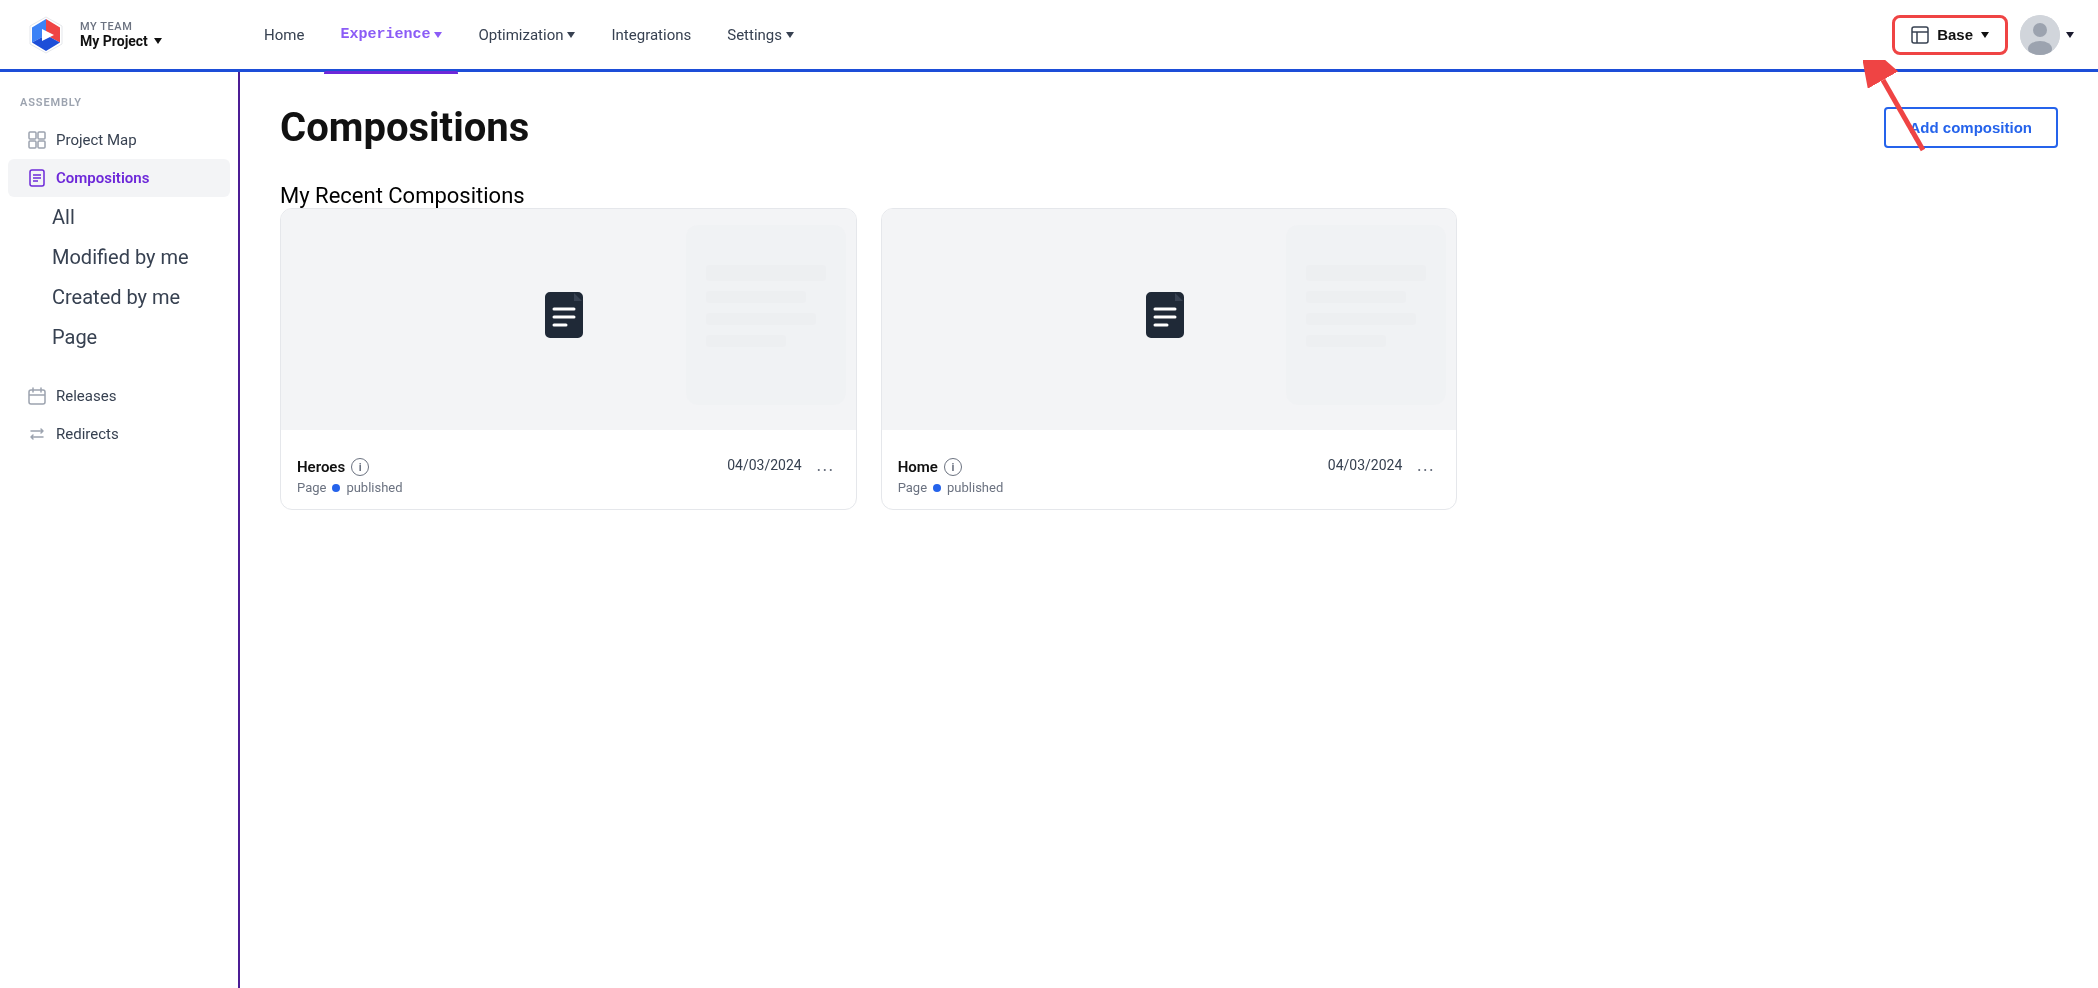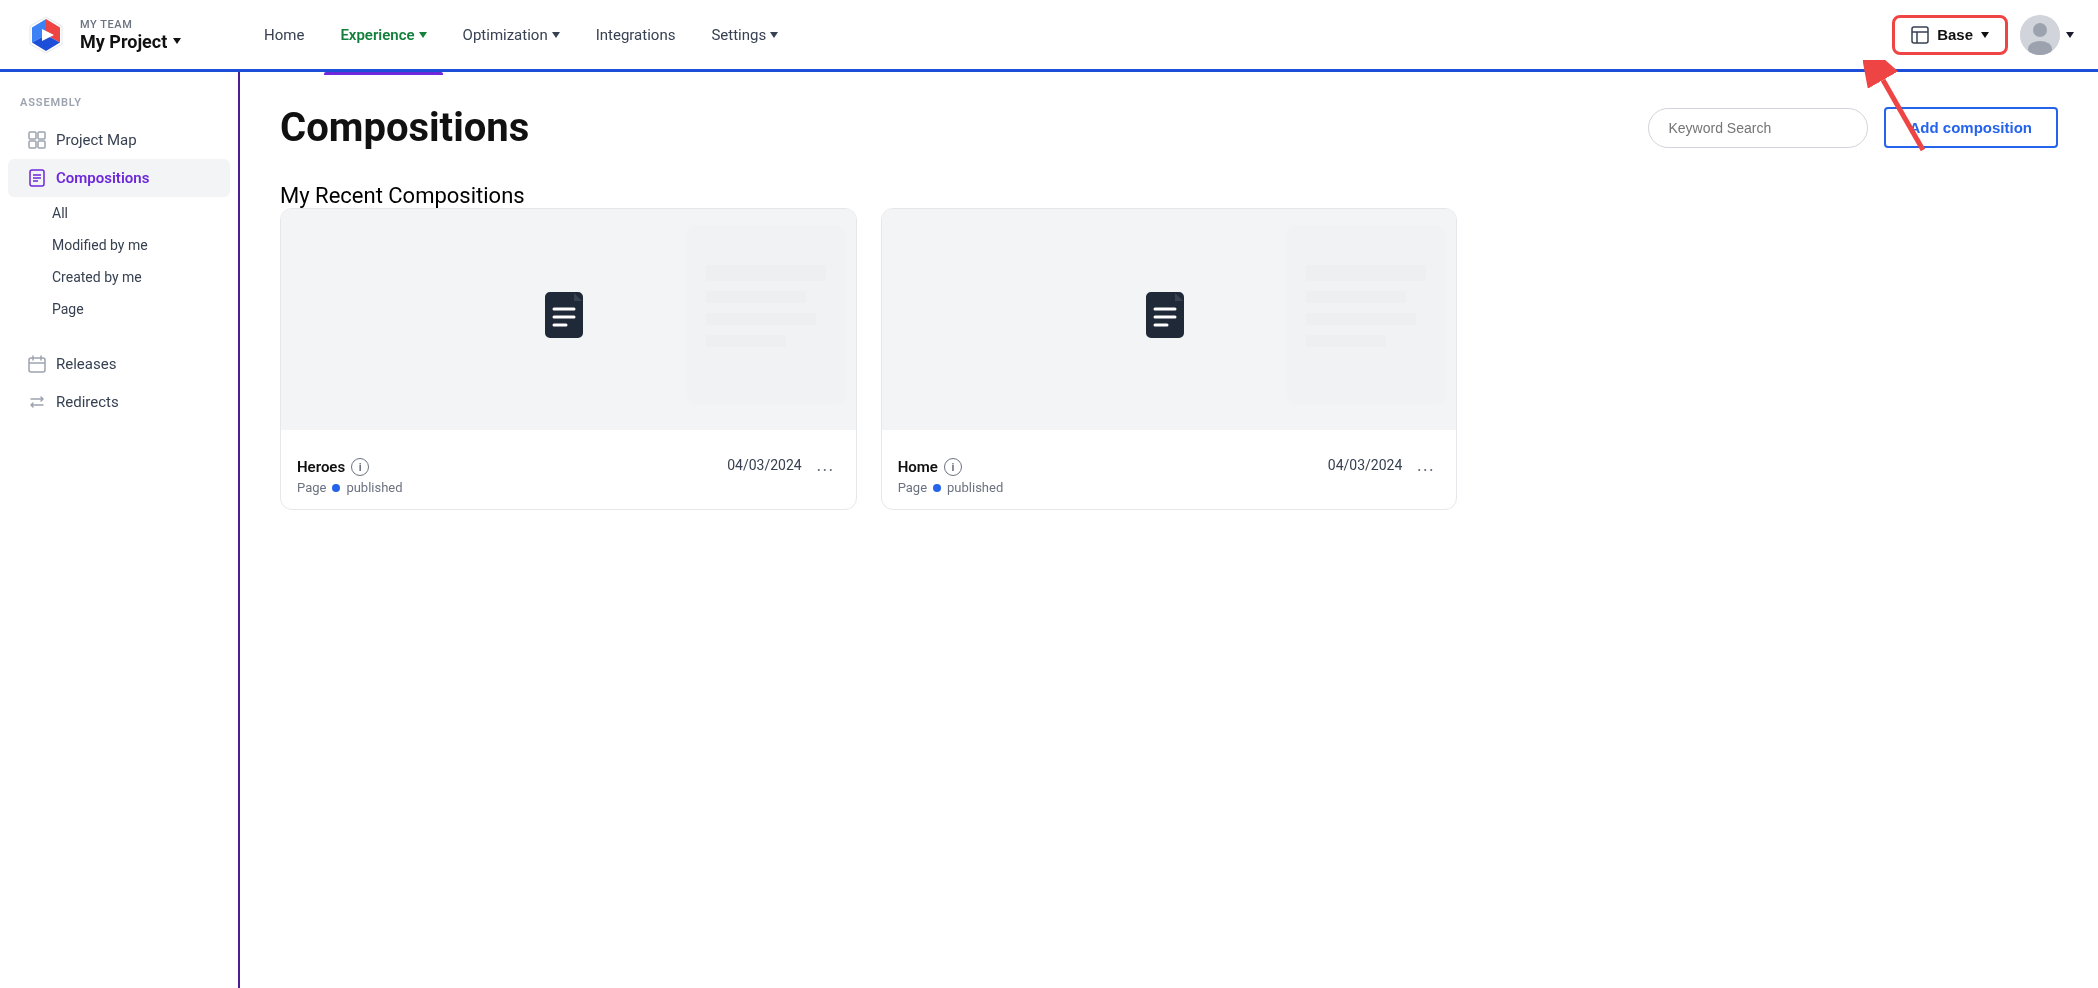--- a/index.html
+++ b/index.html
@@ -30,21 +30,21 @@
       flex-direction: column;
     }
     .logo-team {
       font-size: 11px;
       color: #6b7280;
       font-weight: 500;
       letter-spacing: 0.05em;
       text-transform: uppercase;
     }
     .logo-project {
-      font-size: 18px;
+      font-size: 14px;
       font-weight: 700;
       color: #111;
       display: flex;
       align-items: center;
       gap: 6px;
     }
     .nav-main {
       display: flex;
       align-items: center;
       gap: 4px;
@@ -57,22 +57,23 @@
       color: #374151;
       cursor: pointer;
       border-radius: 6px;
       display: flex;
       align-items: center;
       gap: 4px;
       position: relative;
       white-space: nowrap;
     }
     .nav-item.active {
-      color: #15803d;
+      color: #8b5cf6;
       font-weight: 600;
+      font-family: Liberation Mono, monospace;
     }
     .nav-item.active::after {
       content: '';
       position: absolute;
       bottom: -23px;
       left: 0;
       right: 0;
       height: 3px;
       background: #6d28d9;
       border-radius: 2px 2px 0 0;
@@ -145,21 +146,21 @@
       border-radius: 6px;
       margin: 0 8px;
     }
     .sidebar-item.active {
       background: #f3f4f6;
       font-weight: 600;
       color: #111;
     }
     .sidebar-sub-item {
       padding: 8px 20px 8px 44px;
-      font-size: 14px;
+      font-size: 20px;
       color: #374151;
       cursor: pointer;
       border-radius: 6px;
       margin: 0 8px;
     }
 
     
     .main {
       flex: 1;
       padding: 32px 40px;
@@ -457,27 +458,20 @@
       </svg>
       <span>Redirects</span>
     </div>
   </aside>
 
   <main class="main">
 
     <div class="page-header">
       <h1 class="page-title">Compositions</h1>
       <div class="page-header-right">
-        <div class="search-box">
-          <input type="text" placeholder="Keyword Search" style="">
-          <svg width="18" height="18" viewBox="0 0 18 18" fill="none">
-            <circle cx="8" cy="8" r="6" stroke="#9ca3af" stroke-width="1.5" fill="none"></circle>
-            <line x1="13" y1="13" x2="17" y2="17" stroke="#9ca3af" stroke-width="1.5" stroke-linecap="round"></line>
-          </svg>
-        </div>
         <button class="add-btn">Add composition</button>
       </div>
     </div>
 
     <h2 class="section-title">My Recent Compositions</h2>
 
     <div class="cards-grid">
 
       <div class="card">
         <div class="card-preview">

